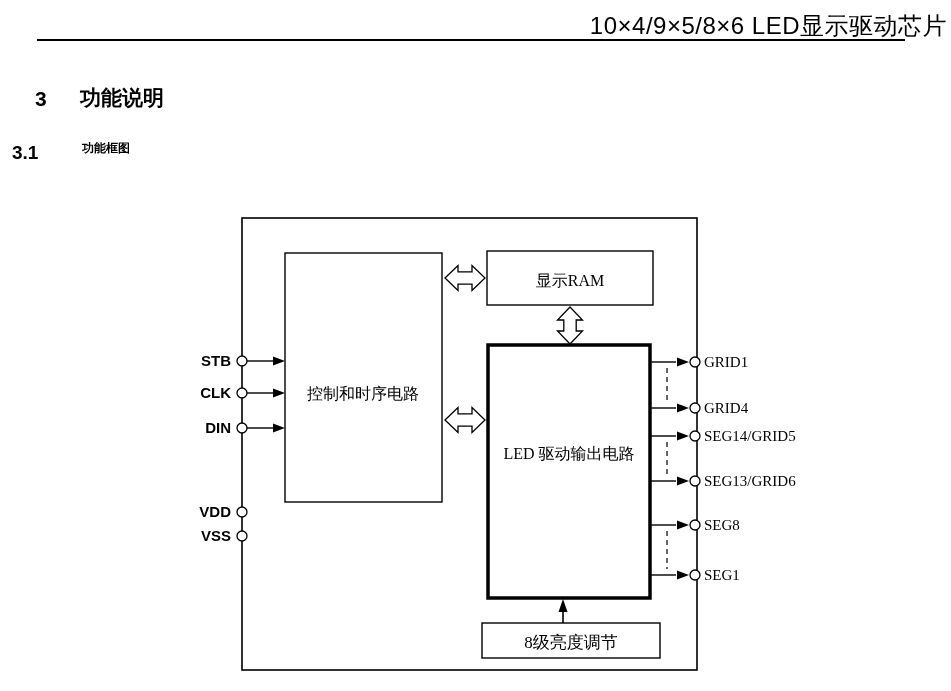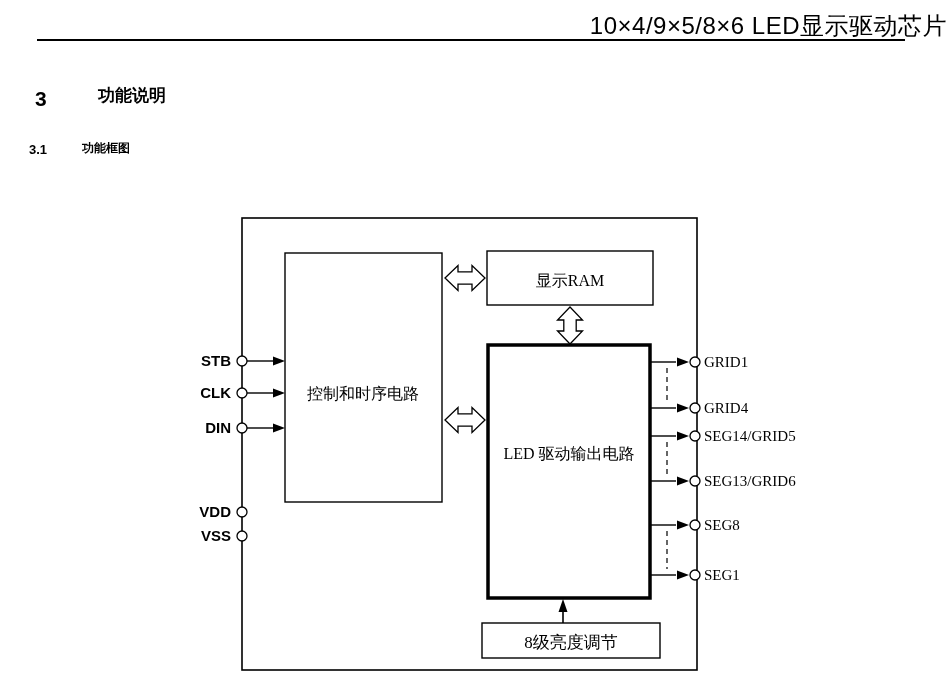--- a/index.html
+++ b/index.html
@@ -40,30 +40,29 @@
     left: 35px;
     top: 88px;
     font-size: 21px;
     font-weight: bold;
     line-height: 1;
   }
   .h1-text {
     position: absolute;
     left: 80px;
     top: 87px;
-    font-size: 17px;
+    font-size: 21px;
     font-weight: bold;
     line-height: 1;
-    margin-left: 18px;
   }
   .h2-num {
     position: absolute;
-    left: 29px;
+    left: 12px;
     top: 143px;
-    font-size: 13px;
+    font-size: 19px;
     font-weight: bold;
     line-height: 1;
   }
   .h2-text {
     position: absolute;
     left: 82px;
     top: 142px;
     font-size: 12px;
     font-weight: bold;
     line-height: 1;

